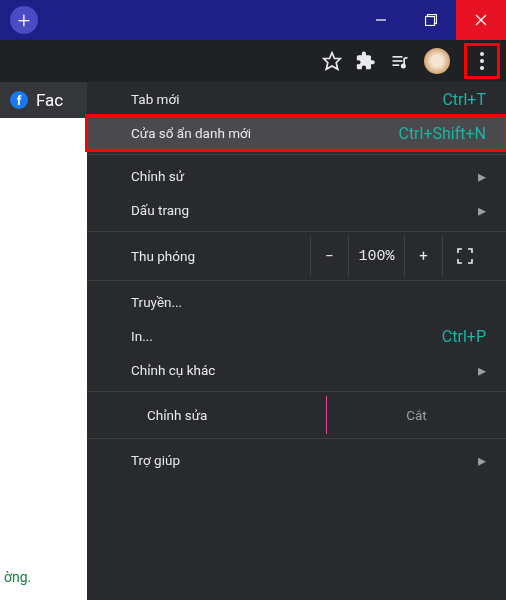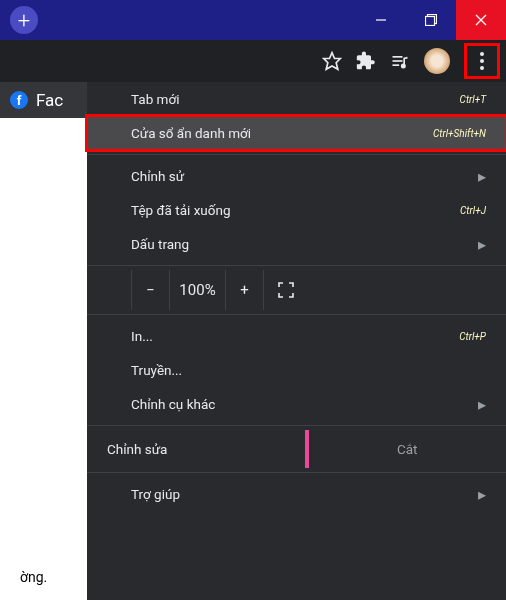--- a/index.html
+++ b/index.html
@@ -101,24 +101,24 @@
     .page-bg {
       position: absolute;
       left: 0;
       top: 118px;
       width: 55px;
       bottom: 0;
       background: #fff;
     }
     .page-text {
       position: absolute;
-      left: 16px;
+      left: 0;
       top: 569px;
       font-size: 14px;
-      color: #000000;
+      color: #15803d;
       padding-left: 4px;
     }
     .menu {
       position: absolute;
       left: 55px;
       top: 82px;
       right: 0;
       bottom: 0;
       background: #292a2d;
       color: #e8eaed;
@@ -131,61 +131,61 @@
       justify-content: space-between;
       height: 34px;
       padding: 0 20px 0 44px;
     }
     .menu-item.highlighted {
       background: #4a4a4d;
       outline: 3px solid #ff0000;
       outline-offset: -1px;
       gap: 44px;
     }
-    .shortcut { color: #fef9c3; font-size: 10px; font-style: italic; }
+    .shortcut { color: #14b8a6; font-size: 16px; }
     .chevron { color: #9aa0a6; font-size: 16px; }
     .sep { height: 1px; background: #3f4042; margin: 4px 0; }
     .zoom-row {
       display: flex;
       align-items: center;
       height: 40px;
       padding: 0 20px 0 44px;
     }
     .zoom-label { flex: 1; }
     .zoom-ctrl {
       width: 38px;
       text-align: center;
       color: #e8eaed;
       font-size: 15px;
       border-left: 1px solid #3f4042;
       height: 100%;
       display: flex;
       align-items: center;
       justify-content: center;
     }
-    .zoom-pct { width: 56px; text-align: left; }
+    .zoom-pct { width: 56px; text-align: left; font-family: Liberation Mono, monospace; }
     .fullscreen-icon {
       width: 44px;
       border-left: 1px solid #3f4042;
       height: 100%;
       display: flex;
       align-items: center;
       justify-content: center;
     }
     .edit-row {
       display: flex;
       align-items: center;
       height: 38px;
-      padding-left: 20px;
+      padding-left: 60px;
     }
     .edit-label { flex: 1; }
     .edit-btn {
       flex: 1;
       text-align: center;
-      border-left: 4px solid #ec4899;
+      border-left: 1px solid #ec4899;
       height: 100%;
       display: flex;
       align-items: center;
       justify-content: center;
       color: #9aa0a6;
     }
   </style>
 </head>
 <body>
 
@@ -266,51 +266,48 @@
   <div class="menu-item highlighted">
     <span>Cửa sổ ẩn danh mới</span>
     <span class="shortcut">Ctrl+Shift+N</span>
   </div>
   <div class="sep"></div>
   <div class="menu-item">
     <span>Chỉnh sử</span>
     <span class="chevron">▸</span>
   </div>
   <div class="menu-item">
-    <span>Tệp đã tải xuống</span>
-    <span class="shortcut">Ctrl+J</span>
-  </div>
-  <div class="menu-item">
     <span>Dấu trang</span>
     <span class="chevron">▸</span>
   </div>
   <div class="sep"></div>
   <div class="zoom-row">
+    <span class="zoom-label">Thu phóng</span>
     <div class="zoom-ctrl">
         <span>−</span>
       </div>
     <div class="zoom-ctrl zoom-pct">
         <span>100%</span>
       </div>
     <div class="zoom-ctrl">
         <span>+</span>
       </div>
     <div class="fullscreen-icon">
       <svg width="16" height="16" viewBox="0 0 16 16" fill="none" stroke="#e8eaed" stroke-width="1.6">
           <path d="M1 5V1h4M11 1h4v4M15 11v4h-4M5 15H1v-4"></path>
         </svg>
     </div>
   </div>
   <div class="sep"></div>
   <div class="menu-item">
+    <span>Truyền...</span>
+  </div>
+  <div class="menu-item">
     <span>In...</span>
     <span class="shortcut">Ctrl+P</span>
-  </div>
-  <div class="menu-item">
-    <span>Truyền...</span>
   </div>
   <div class="menu-item">
     <span>Chỉnh cụ khác</span>
     <span class="chevron">▸</span>
   </div>
   <div class="sep"></div>
   <div class="edit-row">
     <span class="edit-label">Chỉnh sửa</span>
     <div class="edit-btn">
         <span>Cắt</span>

